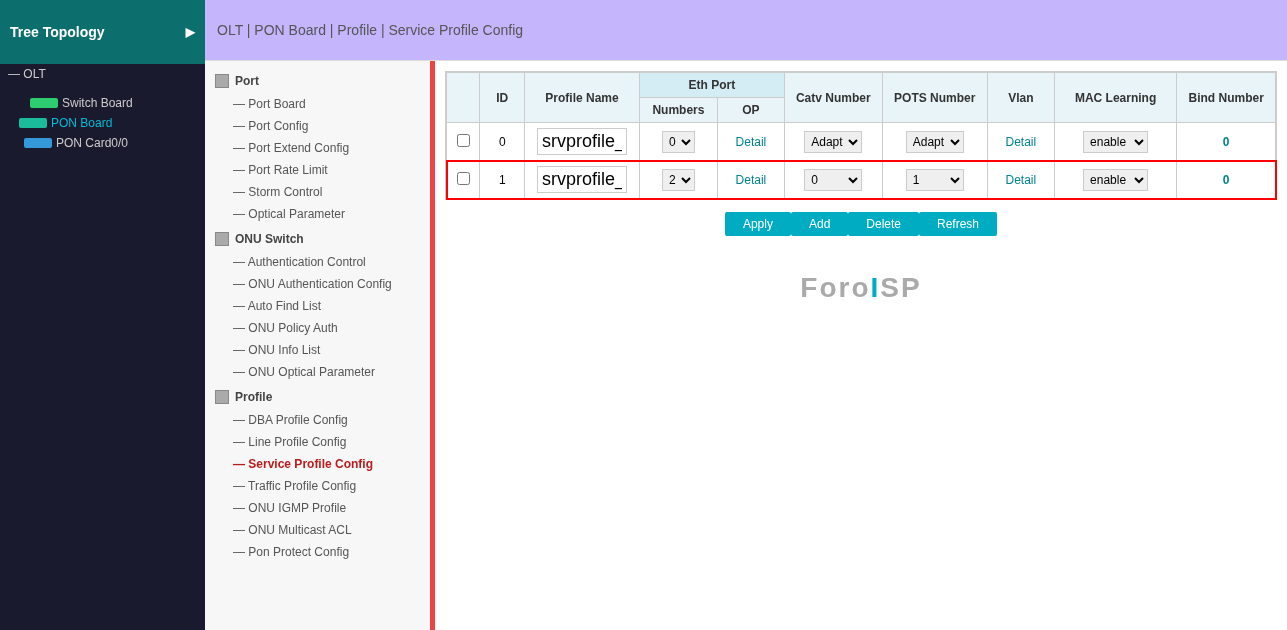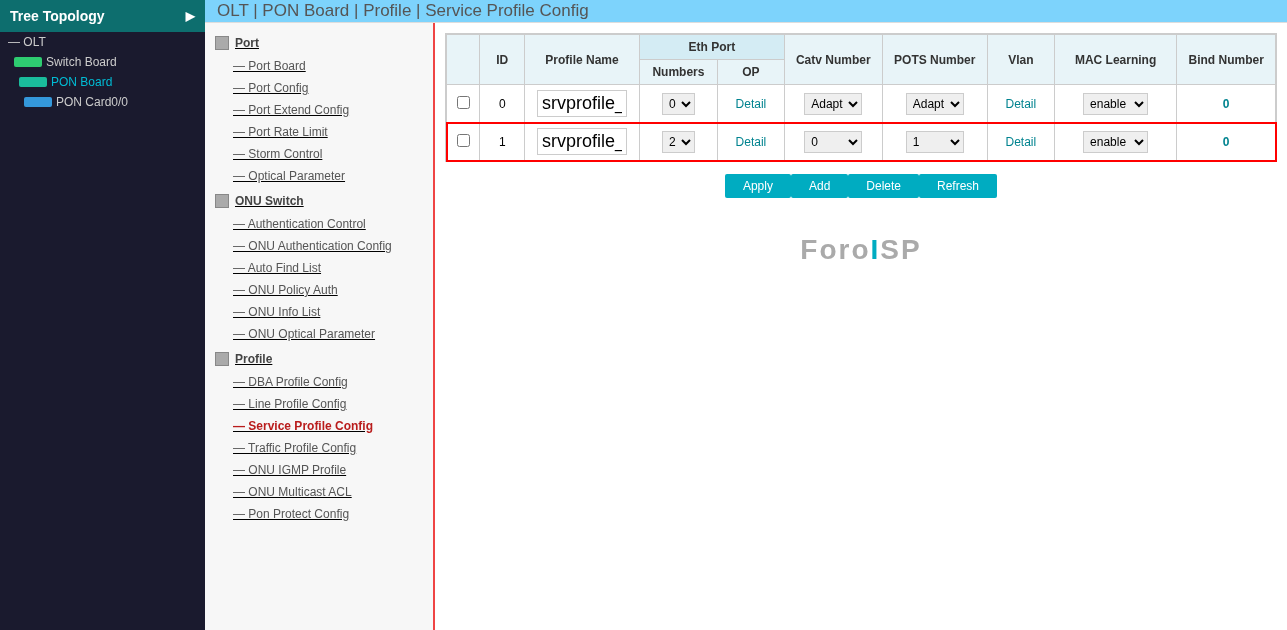--- a/index.html
+++ b/index.html
@@ -14,21 +14,21 @@
       display: flex;
       flex-direction: column;
       height: 100%;
       overflow-y: auto;
     }
     #sidebar-header {
       background: #0d6e6e;
       color: #fff;
       font-size: 14px;
       font-weight: bold;
-      padding: 8px 10px;
+      padding: 24px 10px;
       display: flex;
       align-items: center;
       justify-content: space-between;
     }
     #sidebar-header .collapse-arrow {
       cursor: pointer;
       font-size: 12px;
     }
     .tree-item {
       display: flex;
@@ -58,43 +58,42 @@
 
     
     #main {
       flex: 1;
       display: flex;
       flex-direction: column;
       height: 100%;
       overflow: hidden;
     }
     #topbar {
-      background: #7dd3fc;
+      background: #c4b5fd;
       border-bottom: 1px solid #ddd;
-      padding: 1px 12px;
-      font-size: 17px;
+      padding: 22px 12px;
+      font-size: 14px;
       color: #333;
     }
     #topbar span { color: #555; }
 
     #content-area {
       display: flex;
       flex: 1;
       overflow: hidden;
     }
 
     
     #left-nav {
       width: 230px;
       min-width: 230px;
       background: #f7f7f7;
-      border-right: 2px solid #ef4444;
+      border-right: 5px solid #ef4444;
       overflow-y: auto;
       padding: 8px 0;
-      text-decoration: underline;
     }
     .nav-section {
       margin-bottom: 2px;
     }
     .nav-section-header {
       display: flex;
       align-items: center;
       padding: 5px 10px;
       font-size: 12px;
       color: #444;
@@ -212,21 +211,21 @@
 <div id="sidebar">
   <div id="sidebar-header">
     <span>Tree Topology</span>
     <span class="collapse-arrow">▶</span>
   </div>
 
   <div class="tree-item" style="padding-left:8px;">
     <span class="indent" style="width:0px;"></span>
     <span class="label-text">— OLT</span>
   </div>
-  <div class="tree-item" style="padding-left:14px;">
+  <div class="tree-item" style="padding-left:30px;margin-top:9px;">
     <span class="indent"></span>
     <span class="node-icon green"></span>
     <span class="label-text">Switch Board</span>
   </div>
   <div class="tree-item" style="padding-left:19px;">
     <span class="indent"></span>
     <span class="node-icon teal"></span>
     <span class="label-text cyan-text">PON Board</span>
   </div>
   <div class="tree-item" style="padding-left:24px;">

